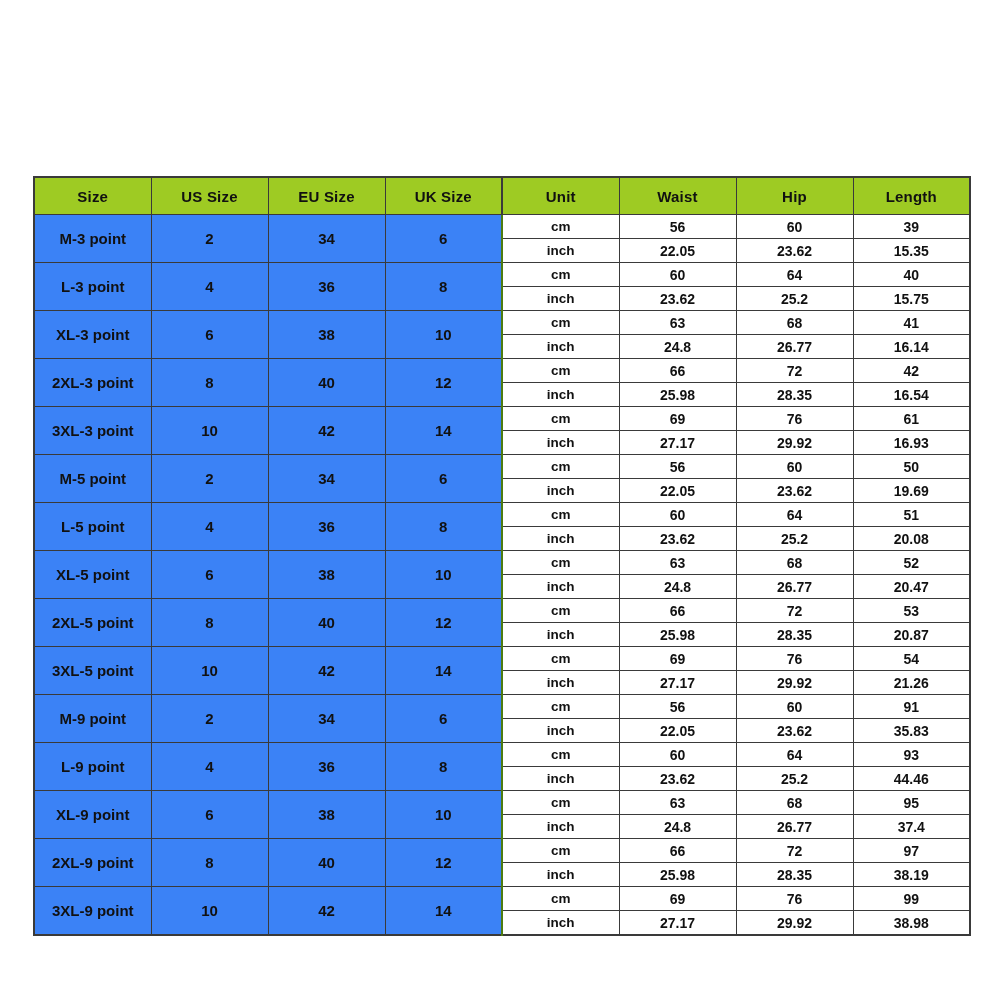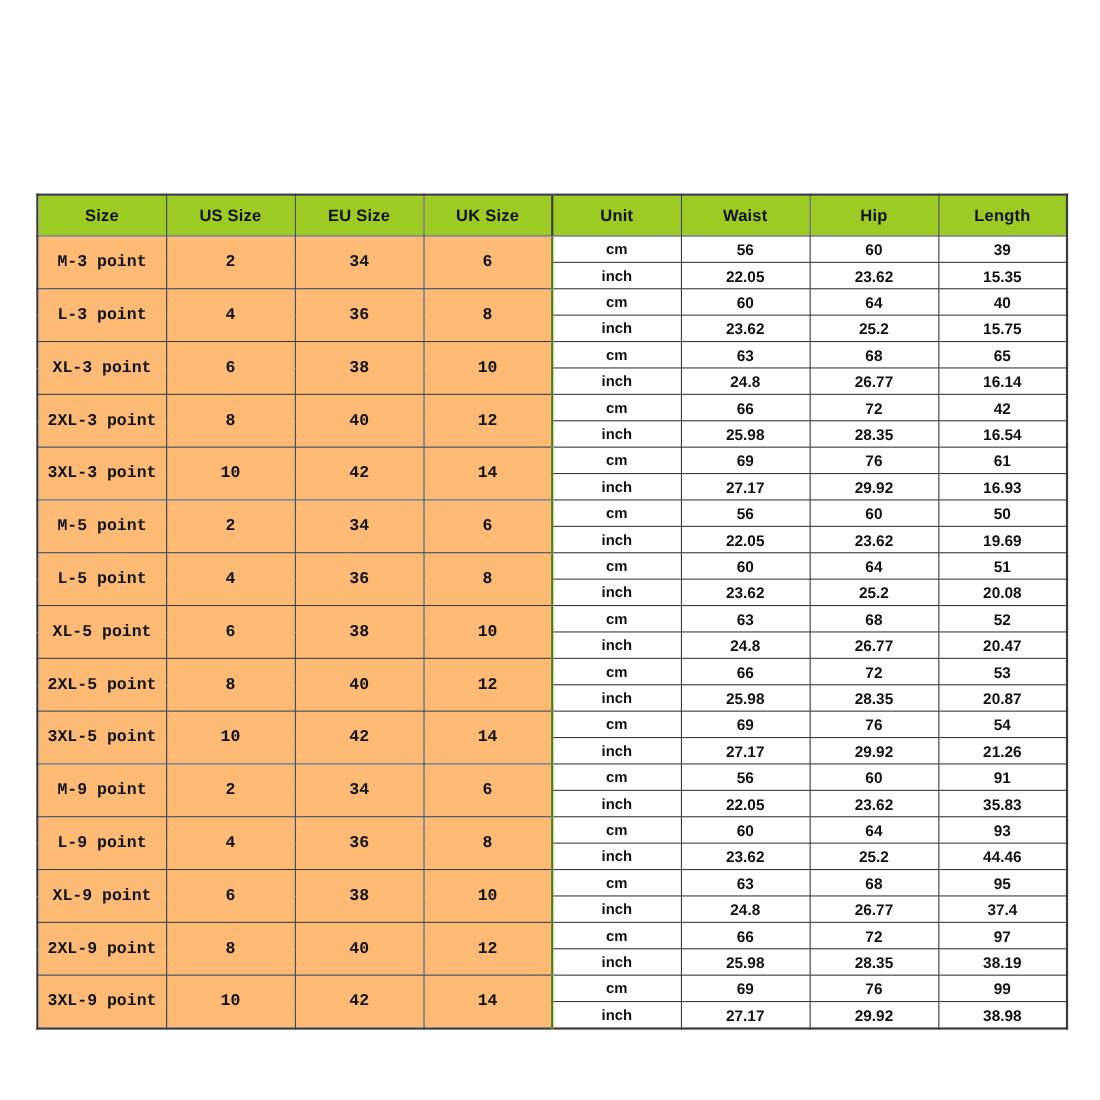--- a/index.html
+++ b/index.html
@@ -48,22 +48,21 @@
     background: #9ecb23;
     height: 36px;
     font-size: 15px;
     letter-spacing: 0.2px;
     border-color: #3a3a3a;
   }
 
   td.size-cell {
     height: 46px;
     font-size: 15px;
-    background: #fdba74;
-    font-family: Liberation Mono, monospace;
+    background: #3b82f6;
   }
 
   td.unit-cell {
     height: 23px;
     font-size: 13.5px;
     background: #ffffff;
   }
 
   td.val-cell {
     height: 23px;
@@ -138,21 +137,21 @@
           <td class="val-cell">15.75</td>
         </tr>
         <tr>
           <td class="size-cell" rowspan="2">XL-3 point</td>
           <td class="size-cell" rowspan="2">6</td>
           <td class="size-cell" rowspan="2">38</td>
           <td class="size-cell last-size" rowspan="2">10</td>
           <td class="unit-cell">cm</td>
           <td class="val-cell">63</td>
           <td class="val-cell">68</td>
-          <td class="val-cell">65</td>
+          <td class="val-cell">41</td>
         </tr>
         <tr>
           <td class="unit-cell">inch</td>
           <td class="val-cell">24.8</td>
           <td class="val-cell">26.77</td>
           <td class="val-cell">16.14</td>
         </tr>
         <tr>
           <td class="size-cell" rowspan="2">2XL-3 point</td>
           <td class="size-cell" rowspan="2">8</td>

